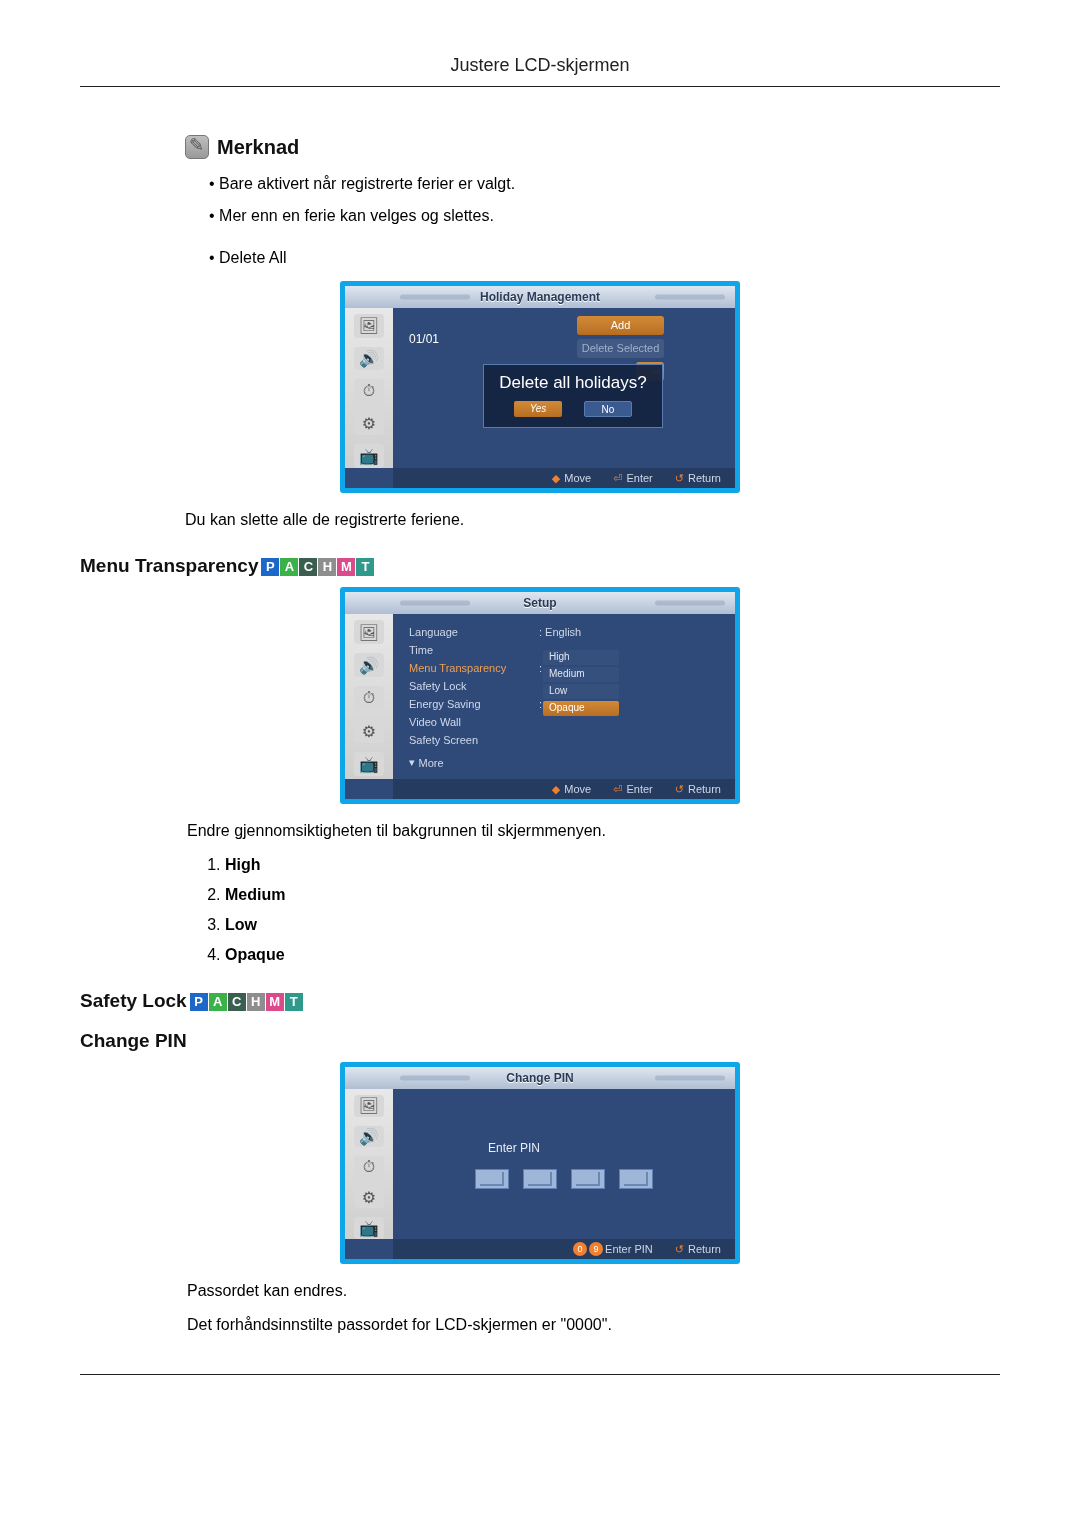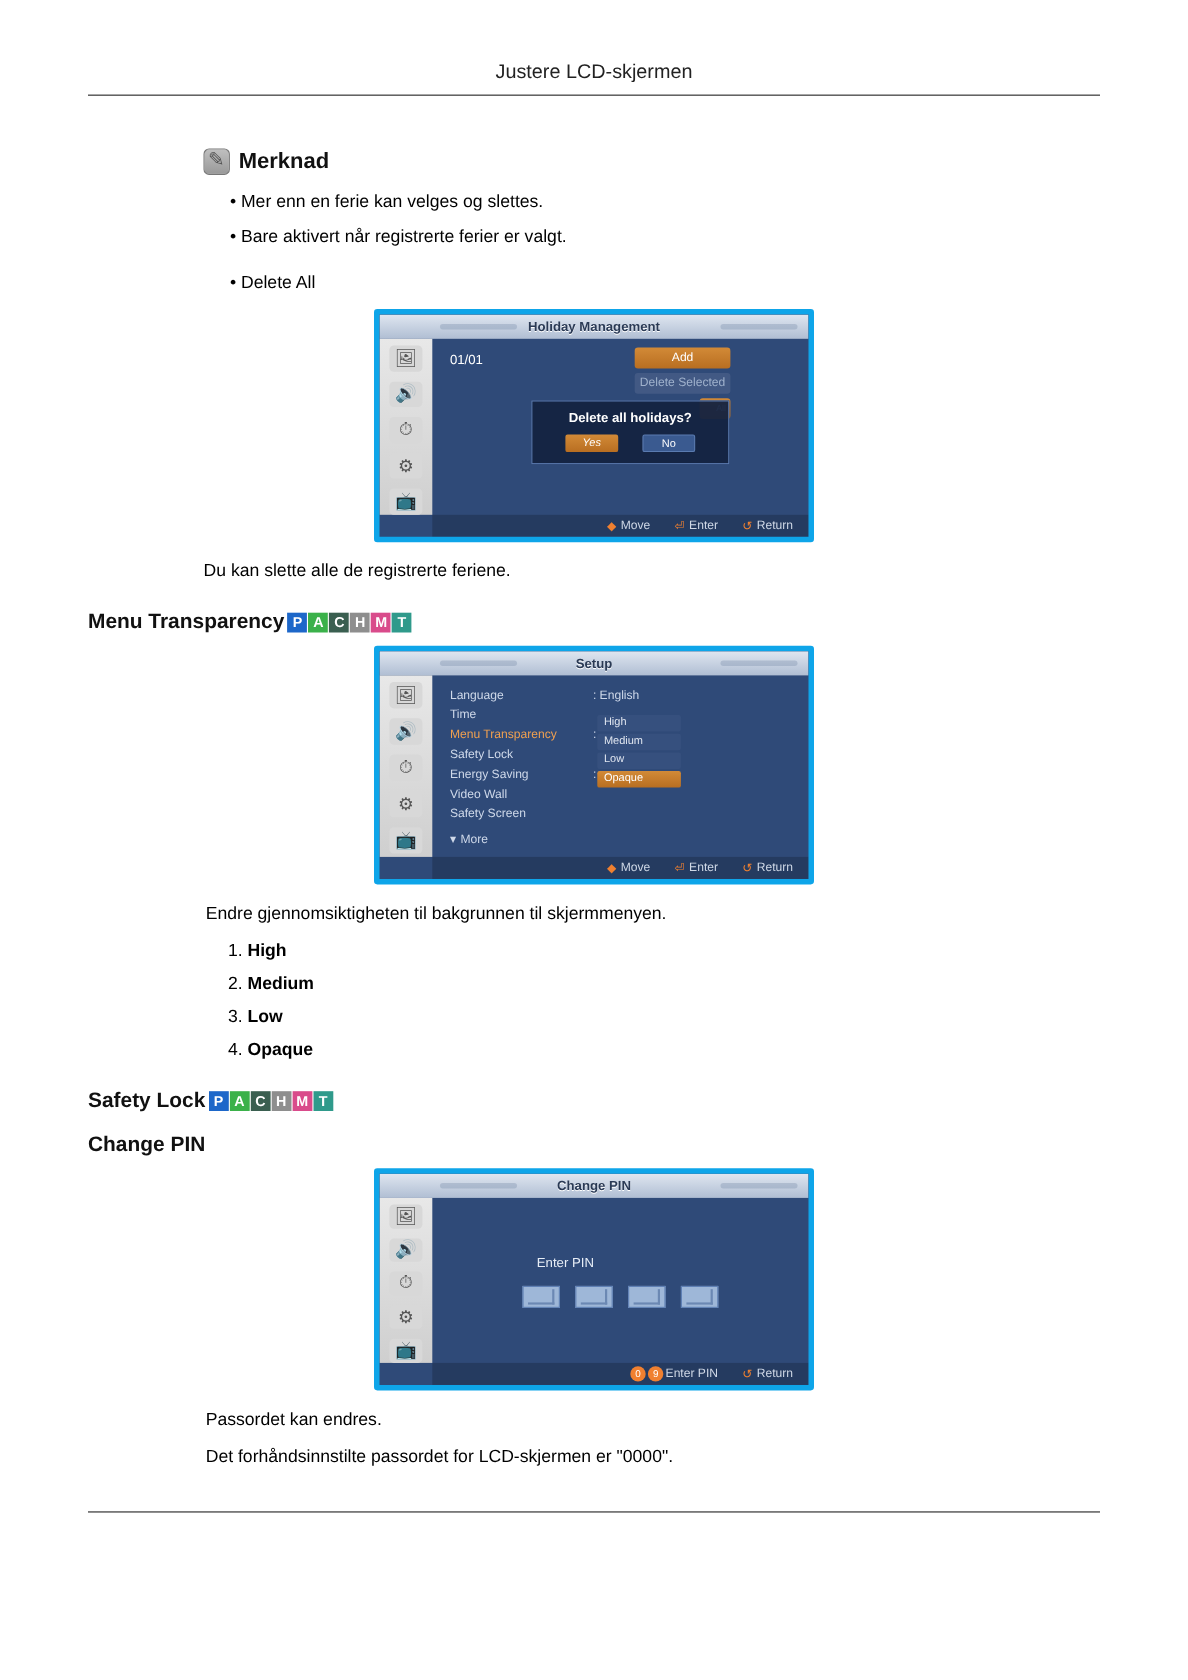--- a/index.html
+++ b/index.html
@@ -75,35 +75,35 @@
   .osd-body { margin-left: 48px; min-height: 160px; padding: 8px 10px 6px; position: relative; }
   .osd-footer {
     height: 20px; background: rgba(0,0,0,.2); display: flex;
     justify-content: flex-end; gap: 22px; align-items: center;
     padding: 0 14px 0 0; font-size: 11px; color: #cfd8e6;
     margin-left: 48px;
   }
   .ft-item { display: inline-flex; align-items: center; gap: 4px; }
   .ft-ico { font-size: 11px; color: #f08030; }
   .hm-row { display: flex; align-items: flex-start; gap: 110px; }
-  .hm-date { color: #fff; font-size: 12px; margin-top: 4px; margin-left: 6px; }
+  .hm-date { color: #fff; font-size: 12px; margin-top: 16px; margin-left: 6px; }
   .hm-stack { display: flex; flex-direction: column; gap: 4px; width: 115px; }
   .hm-pill {
     height: 19px; border-radius: 3px; text-align: center; color: #fff;
     font-size: 11px; line-height: 19px; margin-left: 28px;
   }
   .pill-add { background: linear-gradient(#d28a37,#b86e21); }
   .pill-del { background: rgba(80,100,140,.6); color: #9fb1cc; font-size: 11px; }
   .pill-all { background: linear-gradient(#d28a37,#b86e21); color: #fff; font-size: 8px; text-align: right; padding-right: 4px; width: 28px; align-self: flex-end; }
   .dlg {
     position: absolute; left: 50%; transform: translateX(-45%);
     top: 56px; width: 180px; background: rgba(20,35,65,.95);
     border: 1px solid #5a7bb0; padding: 8px 10px 10px; text-align: center;
   }
-  .dlg-msg { color: #fff; font-size: 12px; font-weight: bold; margin-bottom: 8px; }
+  .dlg-msg { color: #fff; font-size: 17px; font-weight: normal; margin-bottom: 8px; }
   .dlg-btns { display: flex; justify-content: center; gap: 22px; }
   .dlg-btn {
     width: 48px; height: 16px; line-height: 15px; font-size: 10px;
     border-radius: 2px; color: #fff;
   }
   .btn-yes { background: linear-gradient(#d28a37,#b86e21); font-style: italic; }
   .btn-no  { background: #3a5a90; border: 1px solid #5a7bb0; }
   .setup-list { display: flex; flex-direction: column; gap: 6px; padding: 4px 8px 4px 6px; }
   .setup-row { display: flex; align-items: center; font-size: 11px; }
   .setup-lbl { width: 130px; color: #cfd9ea; }
@@ -142,22 +142,22 @@
 
   <div class="header-title">Justere LCD-skjermen</div>
   <div class="top-rule"></div>
 
   <div class="indent">
     <div class="note-row">
       <span class="note-icon"></span>
       <span class="note-label">Merknad</span>
     </div>
     <ul class="bullets">
+      <li>Bare aktivert når registrerte ferier er valgt.</li>
       <li>Mer enn en ferie kan velges og slettes.</li>
-      <li>Bare aktivert når registrerte ferier er valgt.</li>
     </ul>
 
     <ul class="bullets" style="margin-top:24px;">
       <li class="bold">Delete All</li>
     </ul>
   </div>
 
   <div class="osd-wrap">
     <div class="osd">
       <div class="osd-titlebar">Holiday Management</div>

